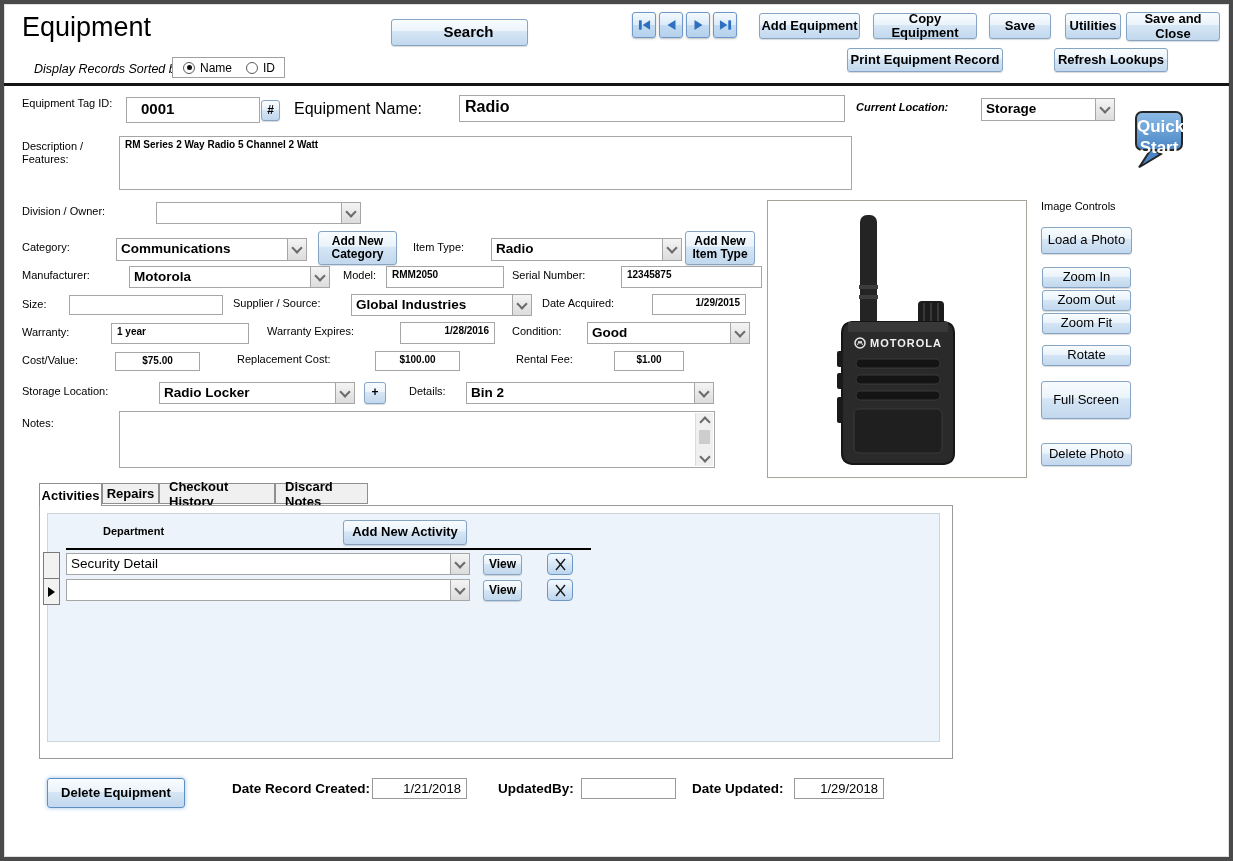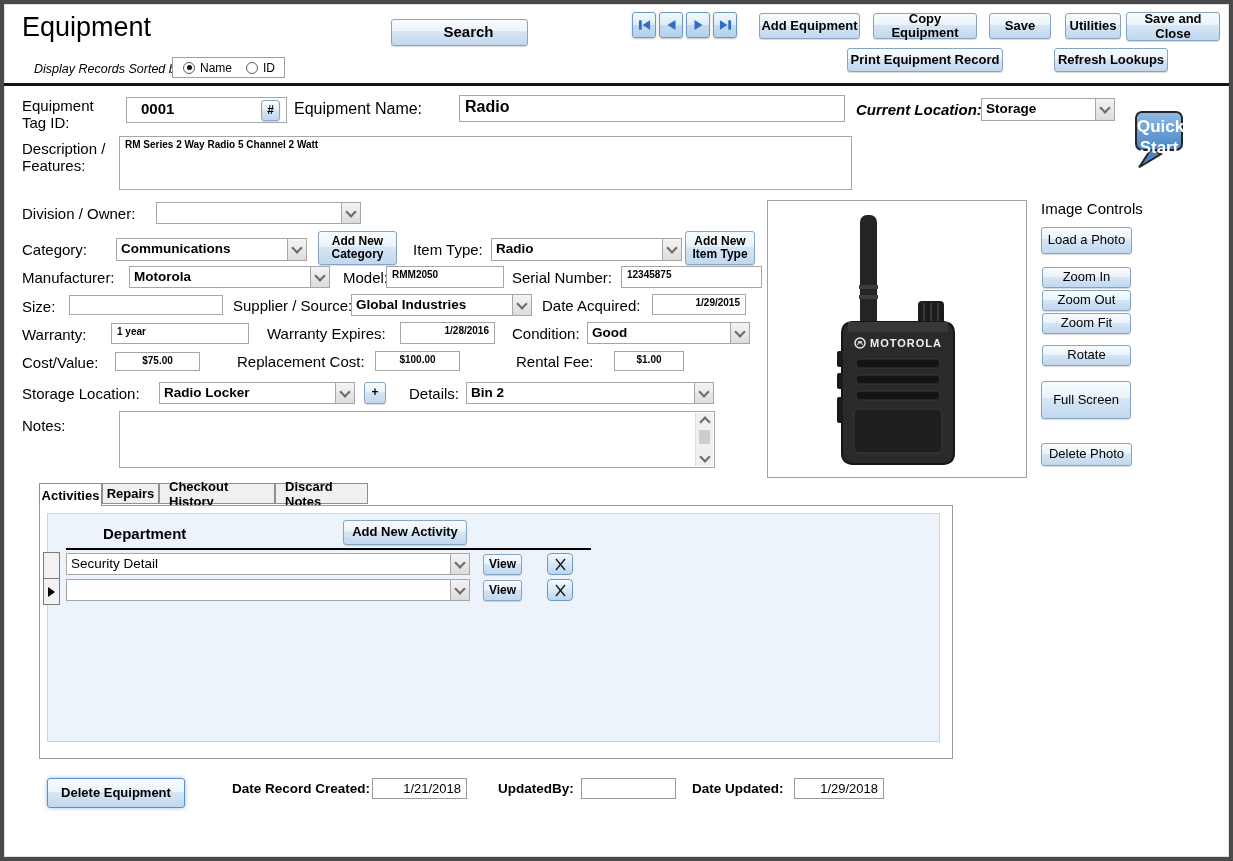--- a/index.html
+++ b/index.html
@@ -2,21 +2,21 @@
 <html><head>
 <meta charset="utf-8">
 <style>
   html,body{margin:0;padding:0;background:#d8d8d8;}
   #window{
     position:relative;width:1233px;height:861px;box-sizing:border-box;
     background:#fff;border:4px solid #4a4a4a;box-shadow:inset 0 0 0 1px #e0e0e0;
     font-family:"Liberation Sans",sans-serif;color:#000;overflow:hidden;
   }
   .abs{position:absolute;}
-  .lbl{position:absolute;font-size:15px;color:#000;line-height:1.15;}
+  .lbl{position:absolute;font-size:11px;color:#000;line-height:1.15;}
   .field{
     position:absolute;background:#fff;border:1px solid #a6a6a6;box-sizing:border-box;
     font-size:10px;font-weight:bold;padding:2px 5px;overflow:hidden;white-space:nowrap;
   }
   .field.rt{text-align:right;}
   .field.ctr{text-align:center;}
   .field.plain{font-weight:normal;font-size:13px;}
   .combo{
     position:absolute;background:#fff;border:1px solid #a6a6a6;box-sizing:border-box;
     display:flex;align-items:stretch;overflow:hidden;
@@ -126,21 +126,21 @@
   <div class="btn" style="left:985px;top:9px;width:62px;height:26px;">Save</div>
   <div class="btn" style="left:1061px;top:9px;width:56px;height:26px;">Utilities</div>
   <div class="btn" style="left:1122px;top:8px;width:94px;height:29px;">Save and Close</div>
 
   <div class="btn" style="left:843px;top:44px;width:156px;height:24px;">Print Equipment Record</div>
   <div class="btn" style="left:1050px;top:44px;width:114px;height:24px;">Refresh Lookups</div>
 
   <div class="sep" style="top:79px;"></div>
 
   <div class="lbl" style="left:18px;top:93px;width:92px;">Equipment Tag ID:</div>
-  <div class="field" style="left:122px;top:93px;width:161px;height:26px;font-size:15px;padding-left:14px;">0001</div>
+  <div class="field" style="left:122px;top:93px;width:134px;height:26px;font-size:15px;padding-left:14px;">0001</div>
   <div class="btn sm" style="left:257px;top:96px;width:19px;height:21px;">#</div>
   <div class="lbl" style="left:290px;top:96px;font-size:16px;">Equipment Name:</div>
   <div class="field" style="left:455px;top:91px;width:386px;height:27px;font-size:16px;">Radio</div>
   <div class="lbl" style="left:852px;top:97px;font-weight:bold;font-style:italic;">Current Location:</div>
   <div class="combo" style="left:977px;top:94px;width:134px;height:23px;">
     <span class="combo-val">Storage</span>
     <span class="combo-btn">
         <span class="chev"></span>
       </span>
   </div>

